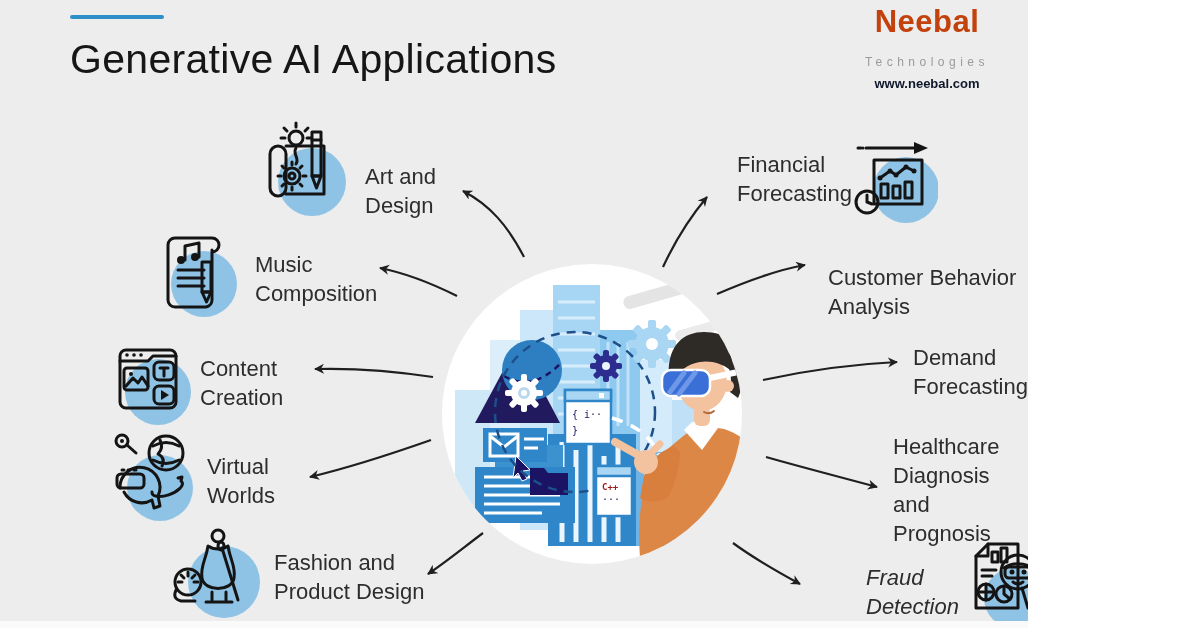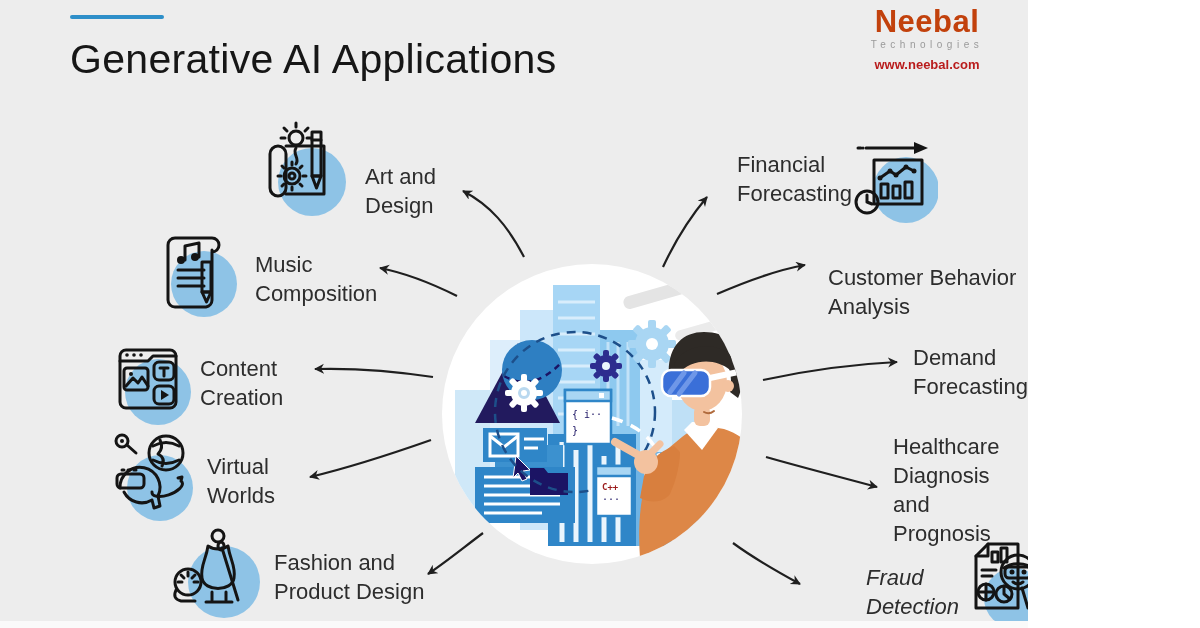--- a/index.html
+++ b/index.html
@@ -2,22 +2,22 @@
 <html><head>
 <meta charset="utf-8">
 <style>
   html,body{margin:0;padding:0;}
   body{width:1200px;height:628px;font-family:"Liberation Sans",sans-serif;}
   .stage{position:relative;width:1028px;height:628px;background:#ededed;overflow:hidden;}
   .accent-line{position:absolute;left:70px;top:15px;width:94px;height:4px;background:#2e8fc9;border-radius:2px;}
   .page-title{position:absolute;left:70px;top:36px;font-size:41px;color:#161616;letter-spacing:0.3px;}
   .logo{position:absolute;right:16px;top:6px;width:170px;text-align:center;}
   .logo-brand{font-size:31px;font-weight:bold;color:#c2410c;letter-spacing:0.5px;line-height:1;}
-  .logo-tagline{font-size:10px;color:#9a9a9a;letter-spacing:4.5px;margin-top:2px;}
-  .logo-site{font-size:13px;color:#b91c1c;font-weight:bold;margin-top:7px;}
+  .logo-tagline{font-size:12px;color:#9a9a9a;letter-spacing:4.5px;margin-top:18px;}
+  .logo-site{font-size:13px;color:#0f172a;font-weight:bold;margin-top:7px;}
   .item-label{position:absolute;font-size:22px;line-height:1.32;color:#2d2d2d;white-space:pre-line;}
   .icon{position:absolute;}
   .arrows,.center-illo{position:absolute;pointer-events:none;}
   .arrows{left:0;top:0;}
   .center-illo{left:412px;top:246px;}
   .bottom-strip{position:absolute;left:0;bottom:0;width:100%;height:7px;background:#fafafa;}
   
   .icon-art{left:256px;top:120px;} .label-art{left:365px;top:162px;}
   .icon-music{left:148px;top:224px;} .label-music{left:255px;top:250px;}
   .icon-content{left:108px;top:334px;} .label-content{left:200px;top:354px;}

